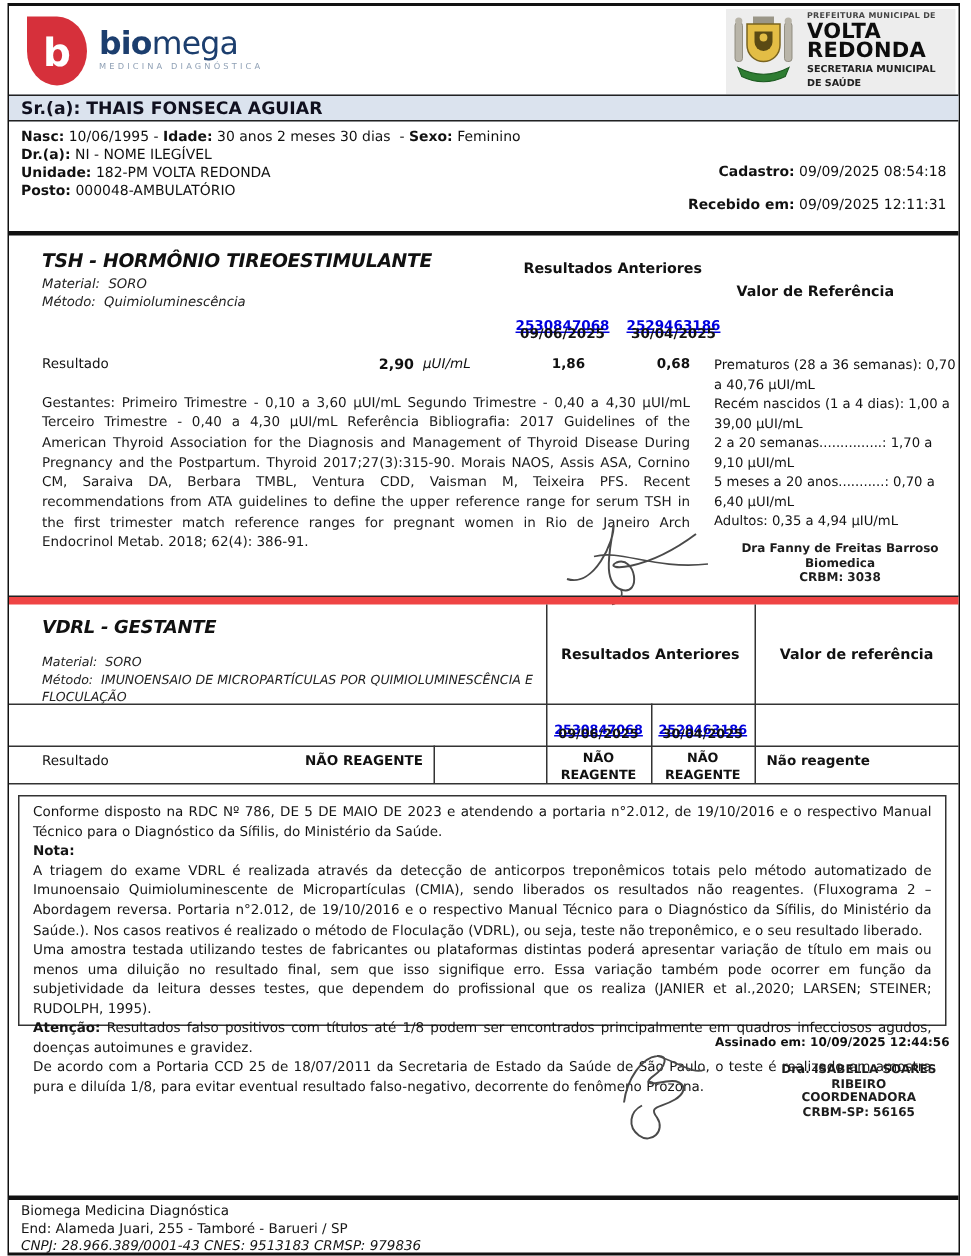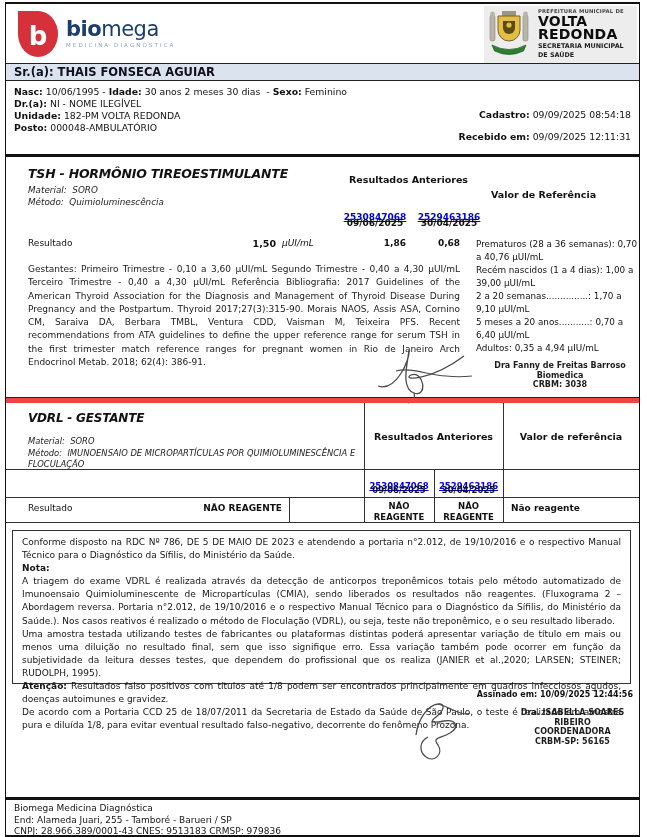--- a/index.html
+++ b/index.html
@@ -166,23 +166,23 @@
 
     <div class="abs hdr" style="left:330px;top:14px;width:145px;">Resultados Anteriores</div>
     <div class="abs hdr" style="left:455px;top:29px;width:165px;">Valor de Referência</div>
 
     <div class="abs cell-c" style="left:330px;top:45px;width:78px;"><a class="lnk" href="#">2530847068</a></div>
     <div class="abs cell-c" style="left:408px;top:45px;width:70px;"><a class="lnk" href="#">2529463186</a></div>
     <div class="abs datecell" style="left:330px;top:58px;width:78px;">09/06/2025</div>
     <div class="abs datecell" style="left:408px;top:58px;width:70px;">30/04/2025</div>
 
     <div class="abs small9" style="left:22px;top:78px;">Resultado</div>
-    <div class="abs" style="left:180px;top:78px;width:90px;text-align:right;font-size:9.5px;font-weight:bold;">1,50</div>
+    <div class="abs" style="left:180px;top:78px;width:90px;text-align:right;font-size:9.5px;font-weight:bold;">2,90</div>
     <div class="abs" style="left:276px;top:78px;font-size:9px;font-style:italic;">µUI/mL</div>
-    <div class="abs datecell" style="left:322px;top:78px;width:78px;text-align:right;">1,86</div>
+    <div class="abs datecell" style="left:334px;top:78px;width:78px;">1,86</div>
     <div class="abs datecell" style="left:408px;top:78px;width:70px;">0,68</div>
 
     <div class="abs ref-lines" style="left:470px;top:78px;width:162px;">
       <div>Prematuros (28 a 36 semanas): 0,70 a 40,76 µUI/mL</div>
       <div>Recém nascidos (1 a 4 dias): 1,00 a 39,00 µUI/mL</div>
       <div>2 a 20 semanas...............: 1,70 a 9,10 µUI/mL</div>
       <div>5 meses a 20 anos...........: 0,70 a 6,40 µUI/mL</div>
       <div>Adultos: 0,35 a 4,94 µIU/mL</div>
     </div>
 
@@ -259,15 +259,15 @@
     <div class="abs docblock" style="left:500px;top:305px;width:133px;">
       <div>Dra. ISABELLA SOARES RIBEIRO</div>
       <div>COORDENADORA</div>
       <div>CRBM-SP: 56165</div>
     </div>
   </div>
 
   <div class="abs footsep"></div>
   <div class="abs foot" style="top:799px;">Biomega Medicina Diagnóstica</div>
   <div class="abs foot" style="top:811px;">End: Alameda Juari, 255 - Tamboré - Barueri / SP</div>
-  <div class="abs foot" style="top:822px;">CNPJ: 28.966.389/0001-43 CNES: 9513183 CRMSP: 979836</div>
+  <div class="abs foot" style="top:822px;font-style:italic;">CNPJ: 28.966.389/0001-43 CNES: 9513183 CRMSP: 979836</div>
 
 </div>
 
 </body></html>

